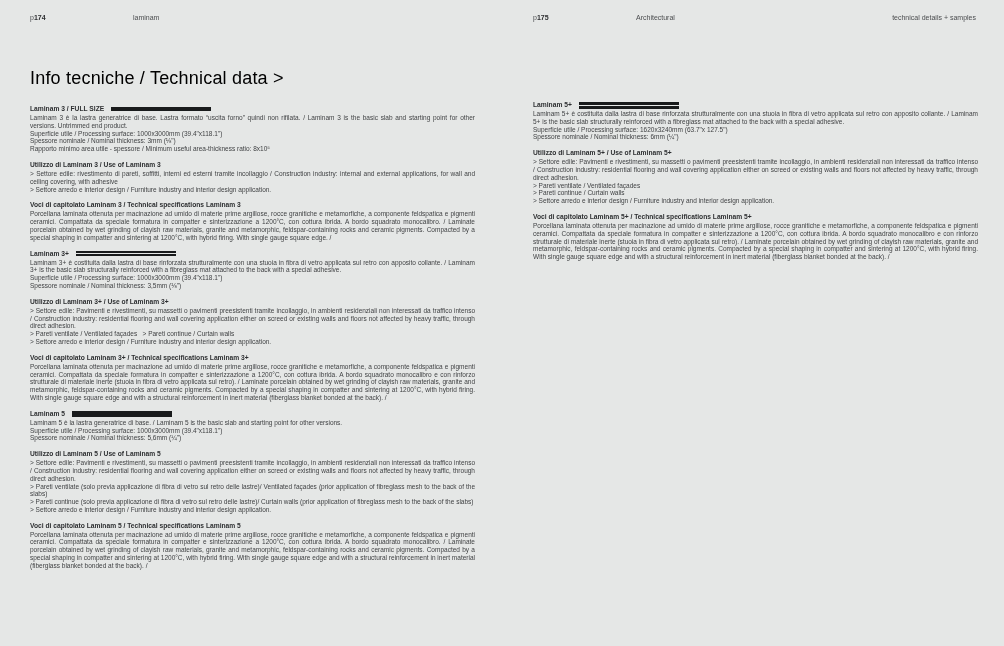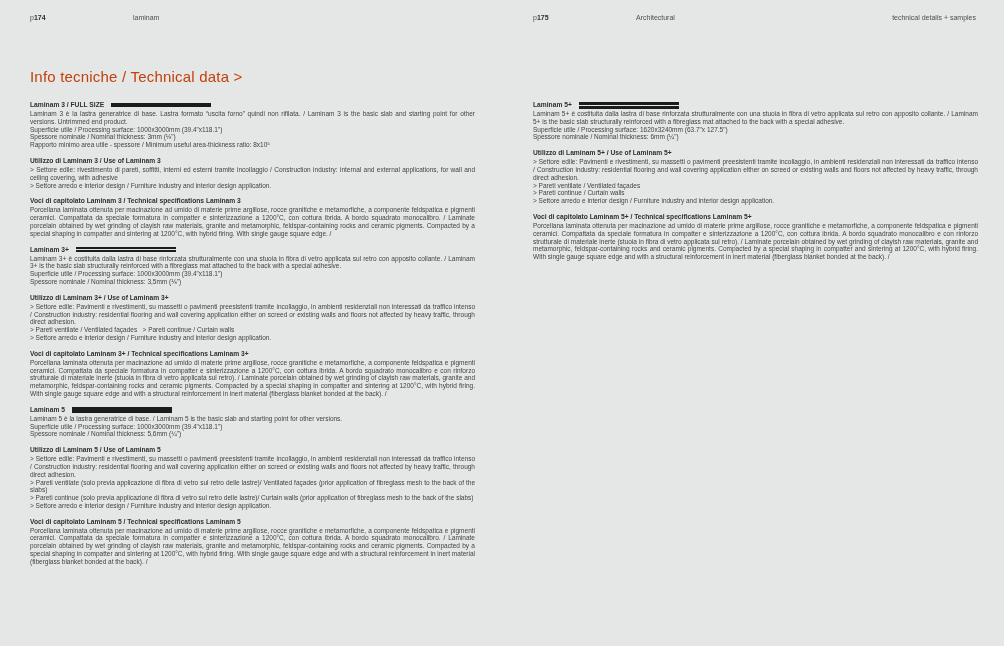--- a/index.html
+++ b/index.html
@@ -21,22 +21,22 @@
   .h-right-title{ left:636px; }
   .h-right-sub  { right:28px; }
   .pnum b { font-weight:bold; color:#2e3032; }
 
   
   .content { position:absolute; top:62px; left:30px; display:flex; }
   .col { width:445px; }
   .col.left { margin-right:58px; }
   .main-title {
     margin:6px 0 0 0;
-    font-size:15px; font-weight:400; letter-spacing:0.2px;
-    color:#c2410c;
+    font-size:18px; font-weight:400; letter-spacing:0.2px;
+    color:#000000;
   }
   .col.left  .sections { margin-top:16px; }
   .col.right .sections { margin-top:39px; }
 
   
   .section { margin-bottom:8px; }
   .section-title {
     display:flex; align-items:center;
     font-size:6.7px; font-weight:bold; color:#2d2f31;
     line-height:8px; margin-bottom:1px;

